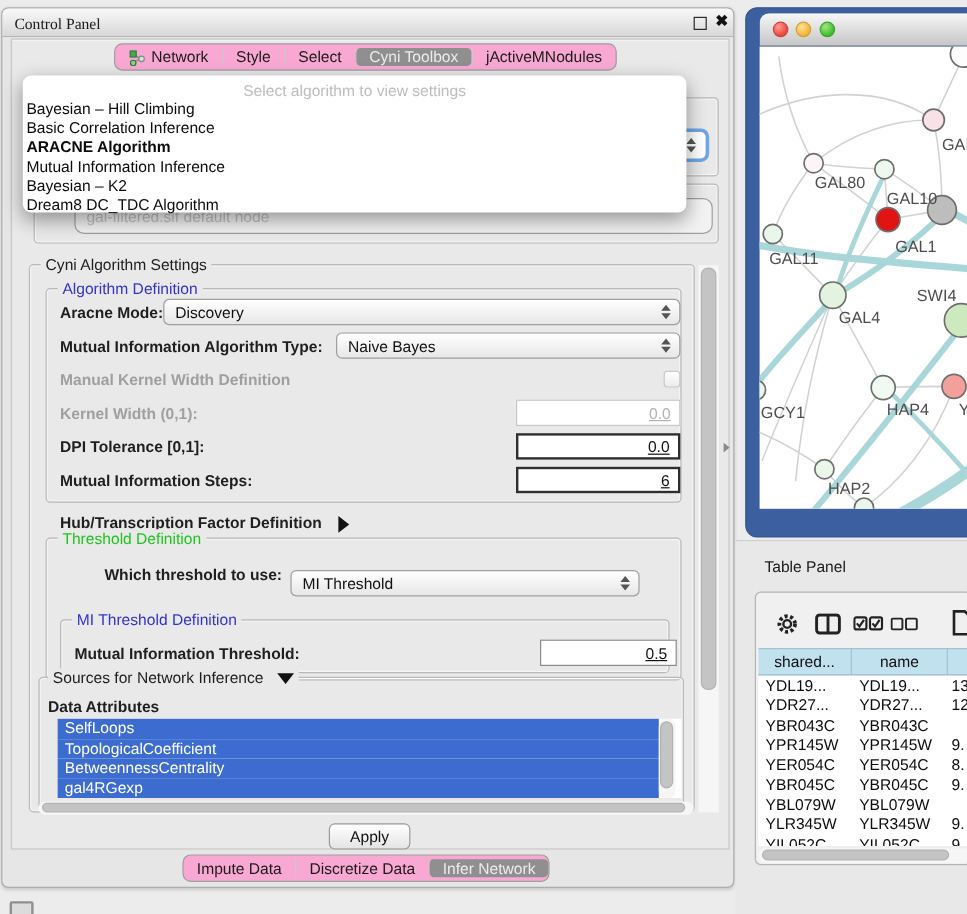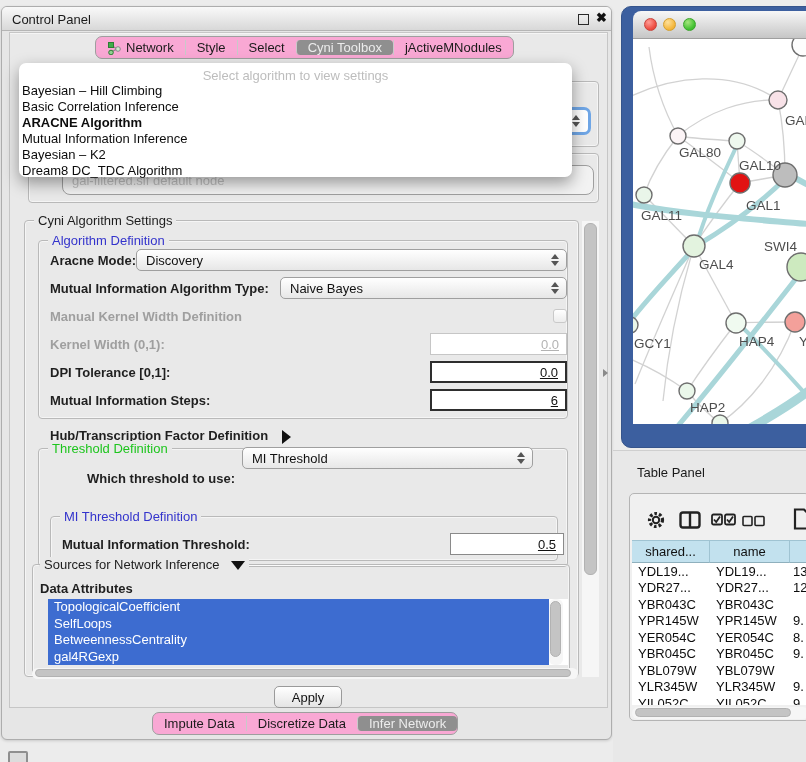--- a/index.html
+++ b/index.html
@@ -5,21 +5,21 @@
   * { margin:0; padding:0; box-sizing:border-box; }
   body { font-family:"Liberation Sans", sans-serif; background:#ececec; }
   #app { position:relative; width:806px; height:762px; background:#ececec; overflow:hidden; }
 
   
   .cp { position:absolute; left:1px; top:6px; width:611px; height:734px;
         background:#e6e6e6; border:1px solid #adadad; border-radius:6px;
         box-shadow:0 1px 3px rgba(0,0,0,.15); }
   .cp-titlebar { position:absolute; left:0; top:0; right:0; height:24px;
         background:linear-gradient(#f9f9f9,#d8d8d8); border-bottom:1px solid #b5b5b5;
-        border-radius:5px 5px 0 0; }
+        border-radius:5px 5px 0 0;font-family:Liberation Serif, serif; }
   .cp-title { position:absolute; left:10px; top:5px; font-size:13px; color:#1a1a1a; }
   .float-ico { position:absolute; left:576px; top:7px; width:11px; height:11px;
         border:1.5px solid #2a2a2a; background:transparent; }
   .close-ico { position:absolute; left:594px; top:3px; font-size:13px; font-weight:bold; color:#111; }
 
   .cp-inner { position:absolute; left:7px; top:25px; width:599px; height:676px;
         background:#e9e9e9; border:1px solid #c6c6c6; box-shadow:inset 0 1px 0 #f5f5f5; }
 
   
   .tabstrip { position:absolute; display:flex; height:23px; background:#f9a8d4;
@@ -233,21 +233,21 @@
 
     <span class="lbl" style="left:48px; top:421px;">
       <span>Hub/Transcription Factor Definition</span>
       <span class="tri-right" style="margin-left:10px;"></span>
     </span>
 
     <div class="group" style="left:36px; top:441px; width:530px; height:119px;"></div>
     <span class="group-title t-green" style="left:46px; top:434px;">Threshold Definition</span>
 
     <span class="lbl" style="left:85px; top:464px;">Which threshold to use:</span>
-    <div class="combo" style="left:240px; top:440px; width:291px;">
+    <div class="combo" style="left:240px; top:468px; width:291px;">
       <span>MI Threshold</span>
       <span class="arrows">
           <span class="arr-up"></span>
           <span class="arr-dn"></span>
         </span>
     </div>
 
     <div class="group" style="left:48px; top:509px; width:508px; height:45px;"></div>
     <span class="group-title t-blue" style="left:58px; top:502px;">MI Threshold Definition</span>
 
@@ -257,22 +257,22 @@
     </div>
 
     <div class="group" style="left:30px; top:557px; width:538px; height:111px;"></div>
     <span class="group-title" style="left:38px; top:550px;">
       <span>Sources for Network Inference</span>
       <span class="tri-down" style="margin-left:8px;"></span>
     </span>
     <span class="lbl" style="left:38px; top:574px;">Data Attributes</span>
 
     <div class="attr-list">
+        <div class="attr-item">SelfLoops</div>
         <div class="attr-item">TopologicalCoefficient</div>
-        <div class="attr-item">SelfLoops</div>
         <div class="attr-item">BetweennessCentrality</div>
         <div class="attr-item">gal4RGexp</div>
       </div>
     <div class="sb-track" style="left:547px; top:592px; width:14px; height:66px;">
       <div class="sb-thumb" style="left:1px; top:2px; width:11px; height:56px;"></div>
     </div>
 
     <div class="sb-track" style="left:30px; top:661px; width:546px; height:11px;">
       <div class="sb-thumb" style="left:3px; top:1px; width:536px; height:8px;"></div>
     </div>

